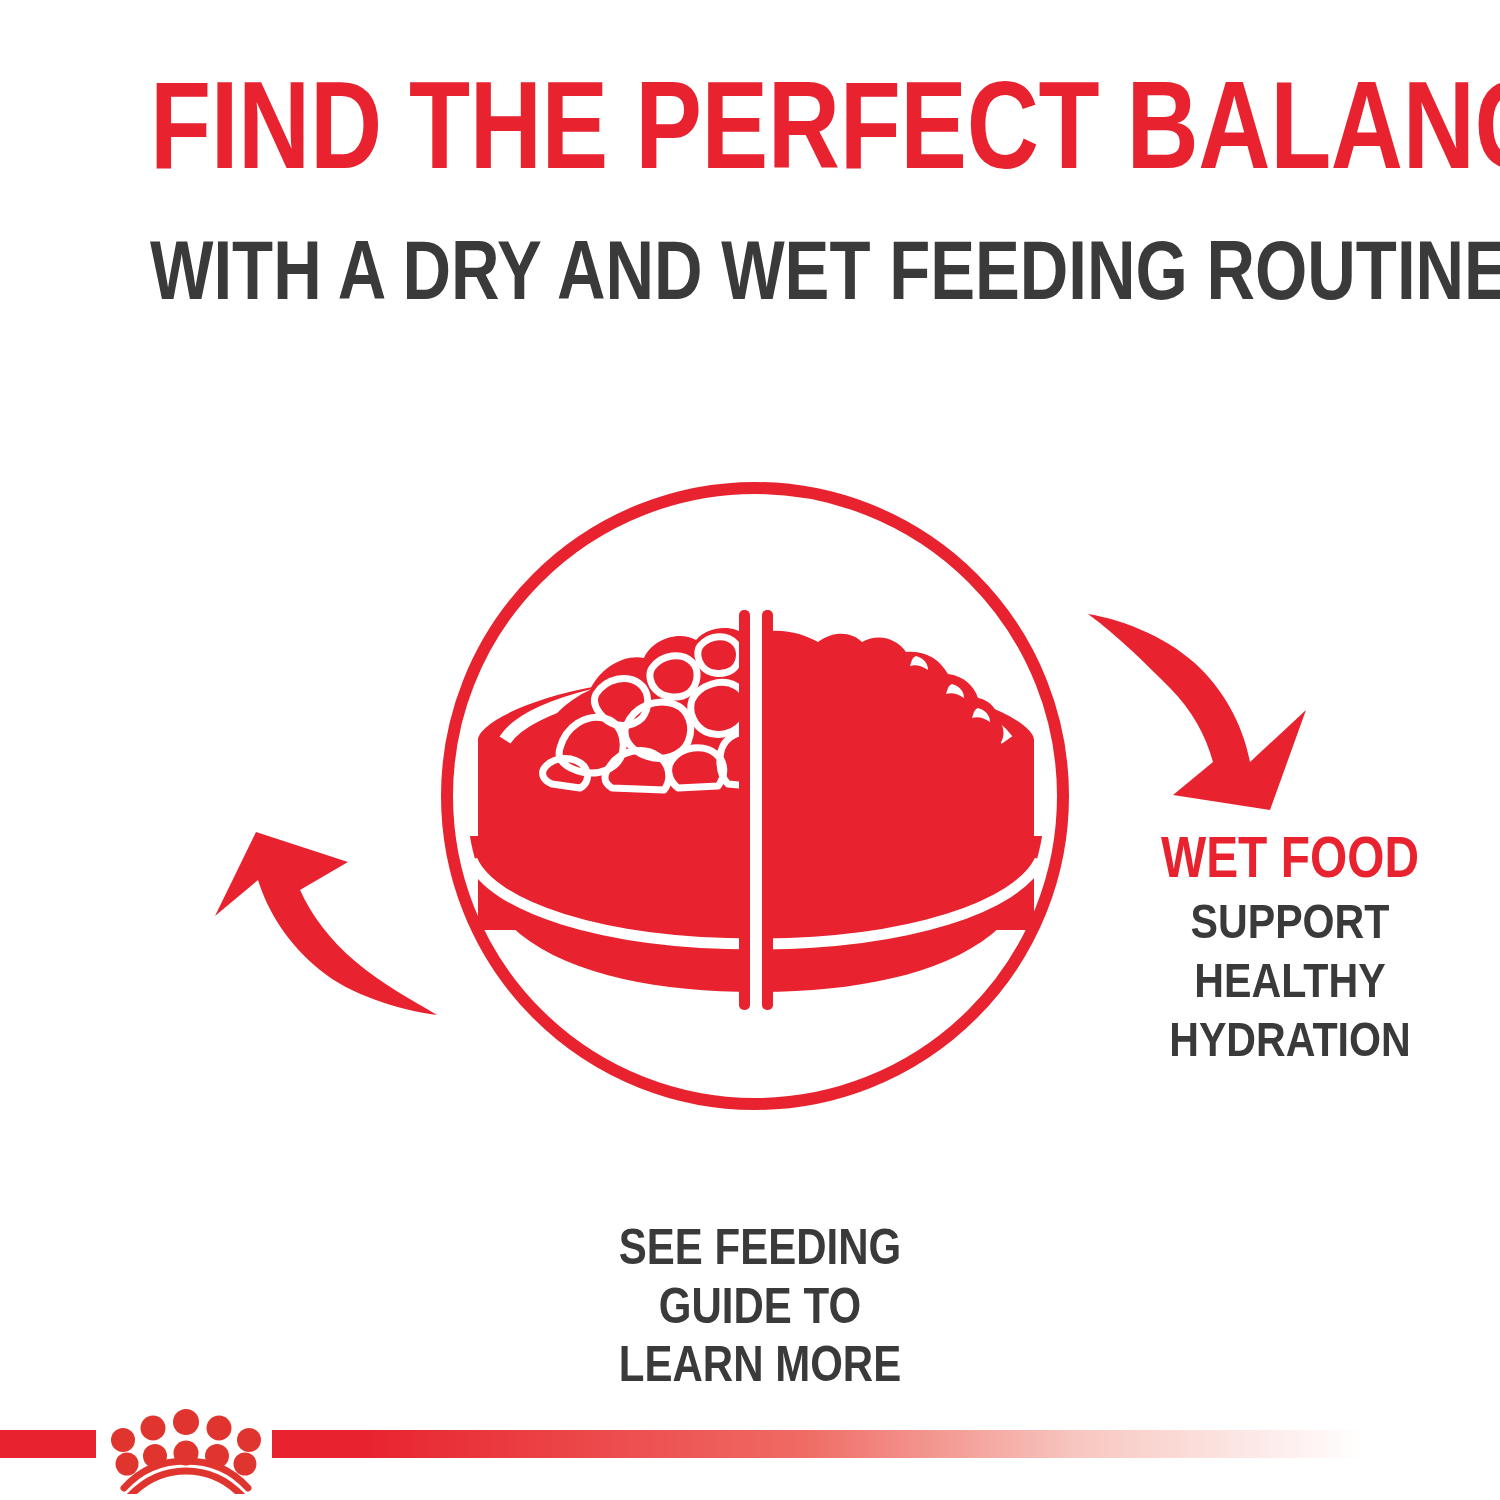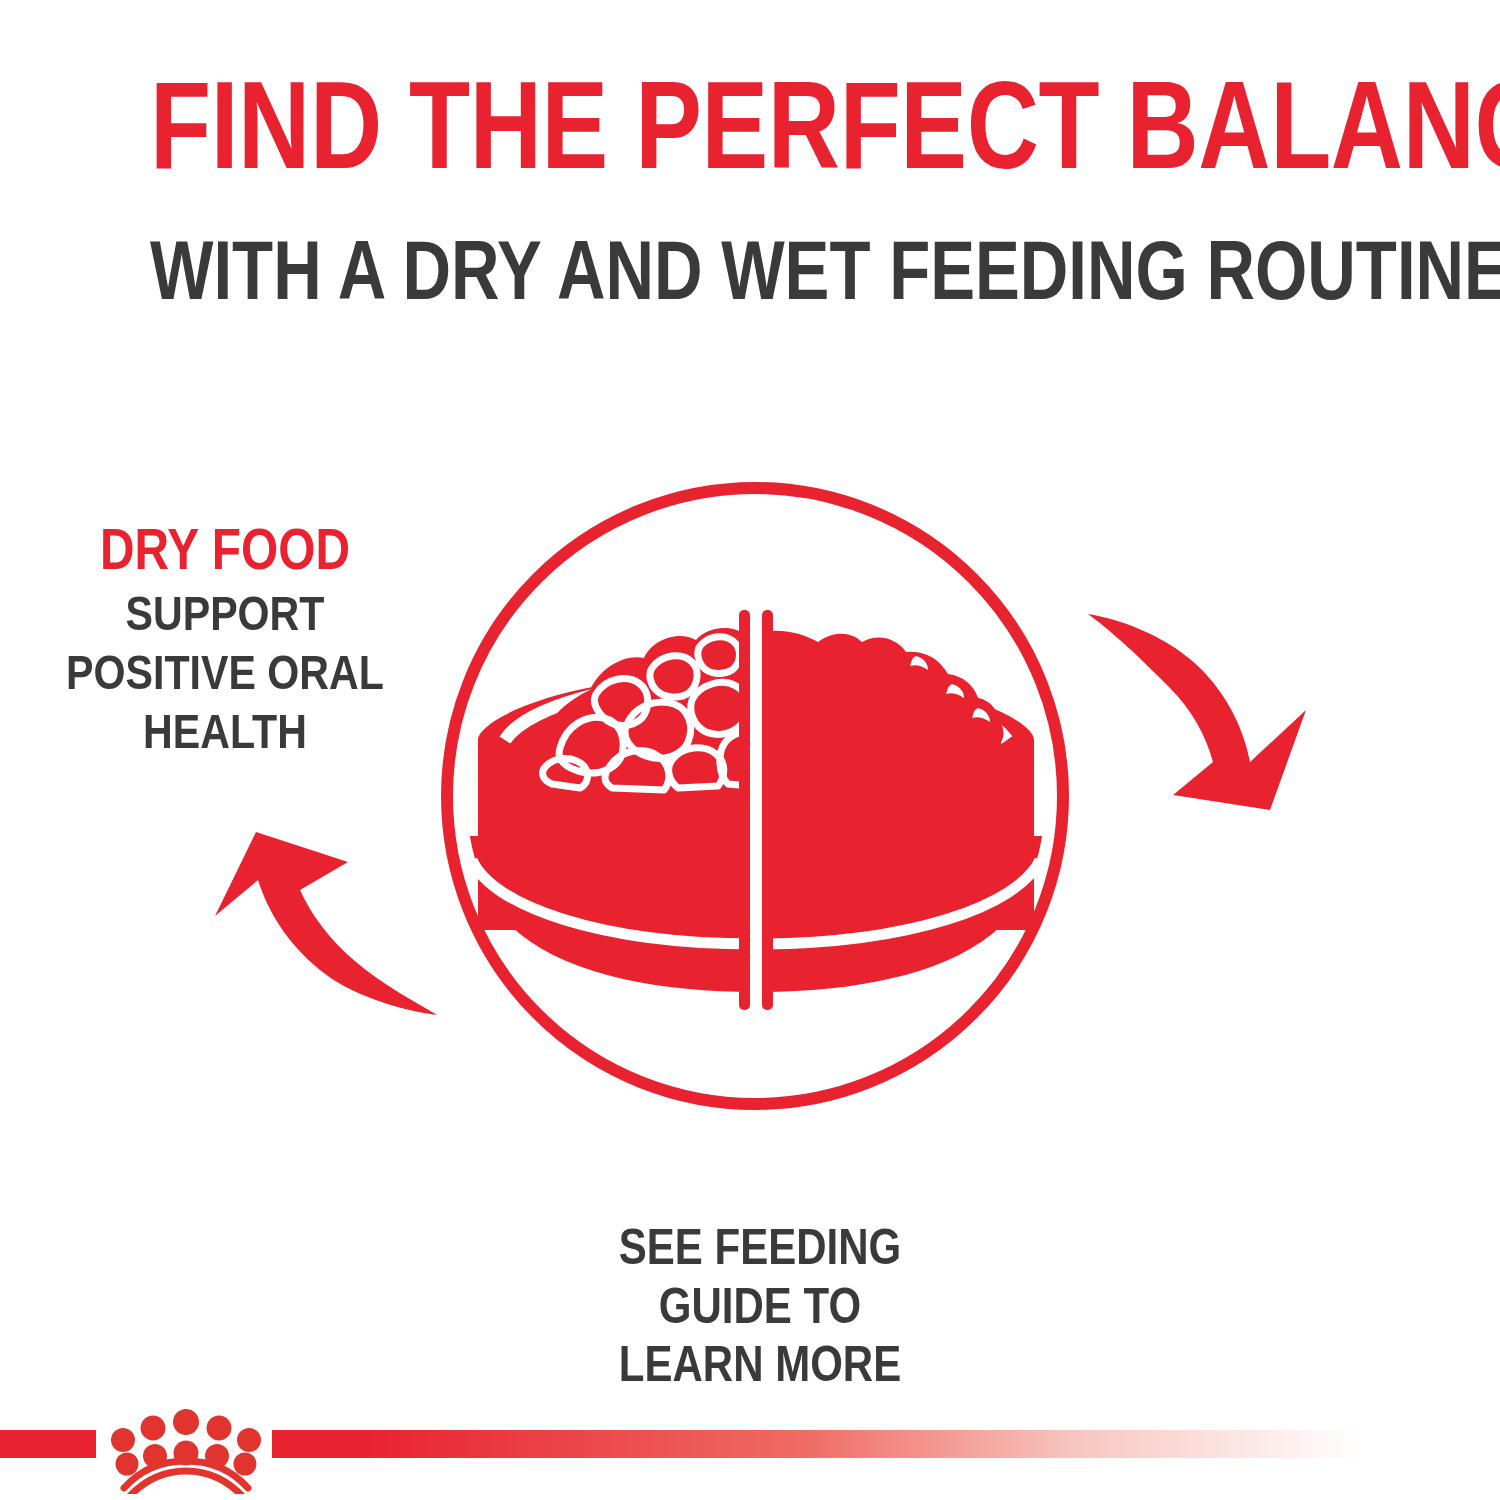--- a/index.html
+++ b/index.html
@@ -198,29 +198,28 @@
       C 1126,620 1172,640 1200,668
       C 1228,696 1244,730 1250,762
       L 1306,710
       L 1270,810
       L 1173,795
       L 1213,762
       C 1206,736 1192,710 1170,688
       C 1146,664 1116,634 1088,614 Z"></path>
   </svg>
 
-  <div class="side-label" id="dry-label">
-    <div class="side-title">DRY FOOD</div>
+
+  <div class="side-label" id="wet-label">
+    <div class="side-title">WET FOOD</div>
     <div class="side-body">
-      <div>SUPPORT</div>
-      <div>POSITIVE ORAL</div>
-      <div>HEALTH</div>
+      <div>SUPPORT HEALTHY</div>
+      <div>HYDRATION</div>
     </div>
   </div>
-
 
   <div id="cta">
     <div>SEE FEEDING</div>
     <div>GUIDE TO</div>
     <div>LEARN MORE</div>
   </div>
 
   <div id="footer">
     <div id="footer-bar-left"></div>
     <div id="footer-bar-right"></div>

